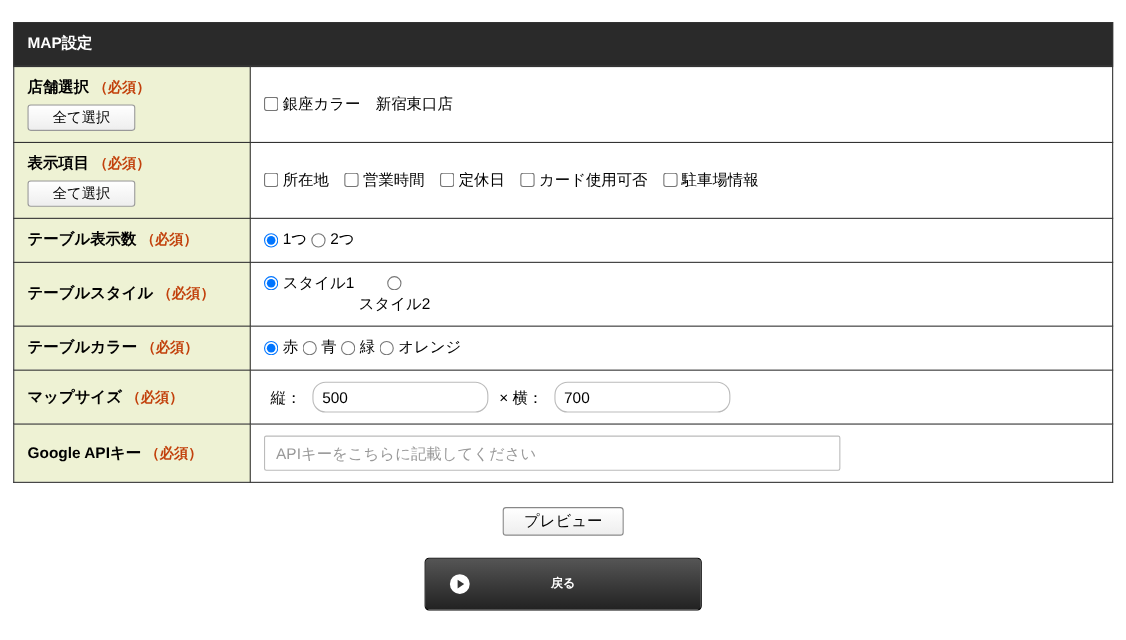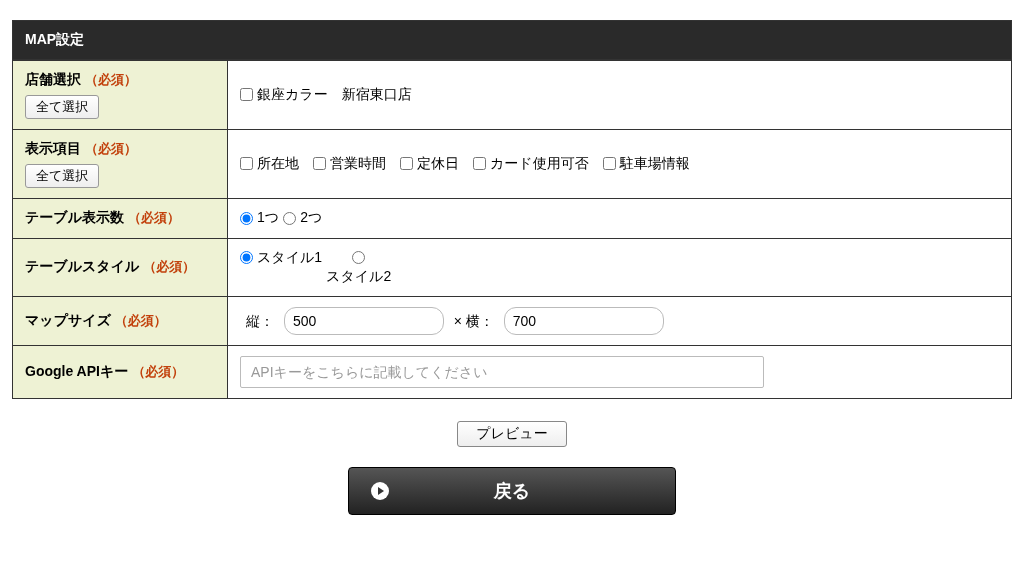--- a/index.html
+++ b/index.html
@@ -36,21 +36,21 @@
     }
     .required {
       color: #c2410c;
       font-weight: bold;
       font-size: 13px;
       font-family: Liberation Serif, serif;
     }
     .select-all-btn {
       display: inline-block;
       margin-top: 6px;
-      padding: 2px 10px;
+      padding: 2px 22px;
       font-size: 13px;
       border: 1px solid #999;
       border-radius: 3px;
       background: linear-gradient(#fff, #eee);
       cursor: pointer;
     }
     .option-group label {
       margin-right: 14px;
       display: inline-flex;
       align-items: center;
@@ -86,24 +86,24 @@
     }
     .button-row {
       display: flex;
       justify-content: center;
       gap: 38px;
     }
     .main-btn {
       display: flex;
       align-items: center;
       justify-content: center;
-      width: 328px;
+      width: 252px;
       height: 48px;
       border-radius: 4px;
-      font-size: 18px;
+      font-size: 11px;
       font-weight: bold;
       color: #fff;
       cursor: pointer;
       position: relative;
       border: 1px solid #222;
     }
     .main-btn .circle-arrow {
       position: absolute;
       left: 22px;
       width: 18px;
@@ -209,20 +209,41 @@
         <div class="option-group" id="table-style-group"><label style="margin-right: 4px;">
                 <input type="radio" name="table-style" checked="" style="">
                 <span>スタイル1</span>
               </label><label style="margin-right: 4px; flex-direction: column;">
                 <input type="radio" name="table-style" style="">
                 <span>スタイル2</span>
               </label></div>
       </td>
     </tr>
 
+    <tr>
+      <th>
+        <span>テーブルカラー</span>
+        <span class="required">（必須）</span>
+      </th>
+      <td>
+        <div class="option-group" id="table-color-group"><label style="margin-right: 4px;">
+                <input type="radio" name="table-color" checked="" style="">
+                <span>赤</span>
+              </label><label style="margin-right: 4px;">
+                <input type="radio" name="table-color" style="">
+                <span>青</span>
+              </label><label style="margin-right: 4px;">
+                <input type="radio" name="table-color" style="">
+                <span>緑</span>
+              </label><label style="margin-right: 4px;">
+                <input type="radio" name="table-color" style="">
+                <span>オレンジ</span>
+              </label></div>
+      </td>
+    </tr>
 
     <tr>
       <th>
         <span>マップサイズ</span>
         <span class="required">（必須）</span>
       </th>
       <td>
         <span class="size-label">縦：</span>
         <input class="size-input" type="text" value="500" style="">
         <span class="size-label">× 横：</span>

